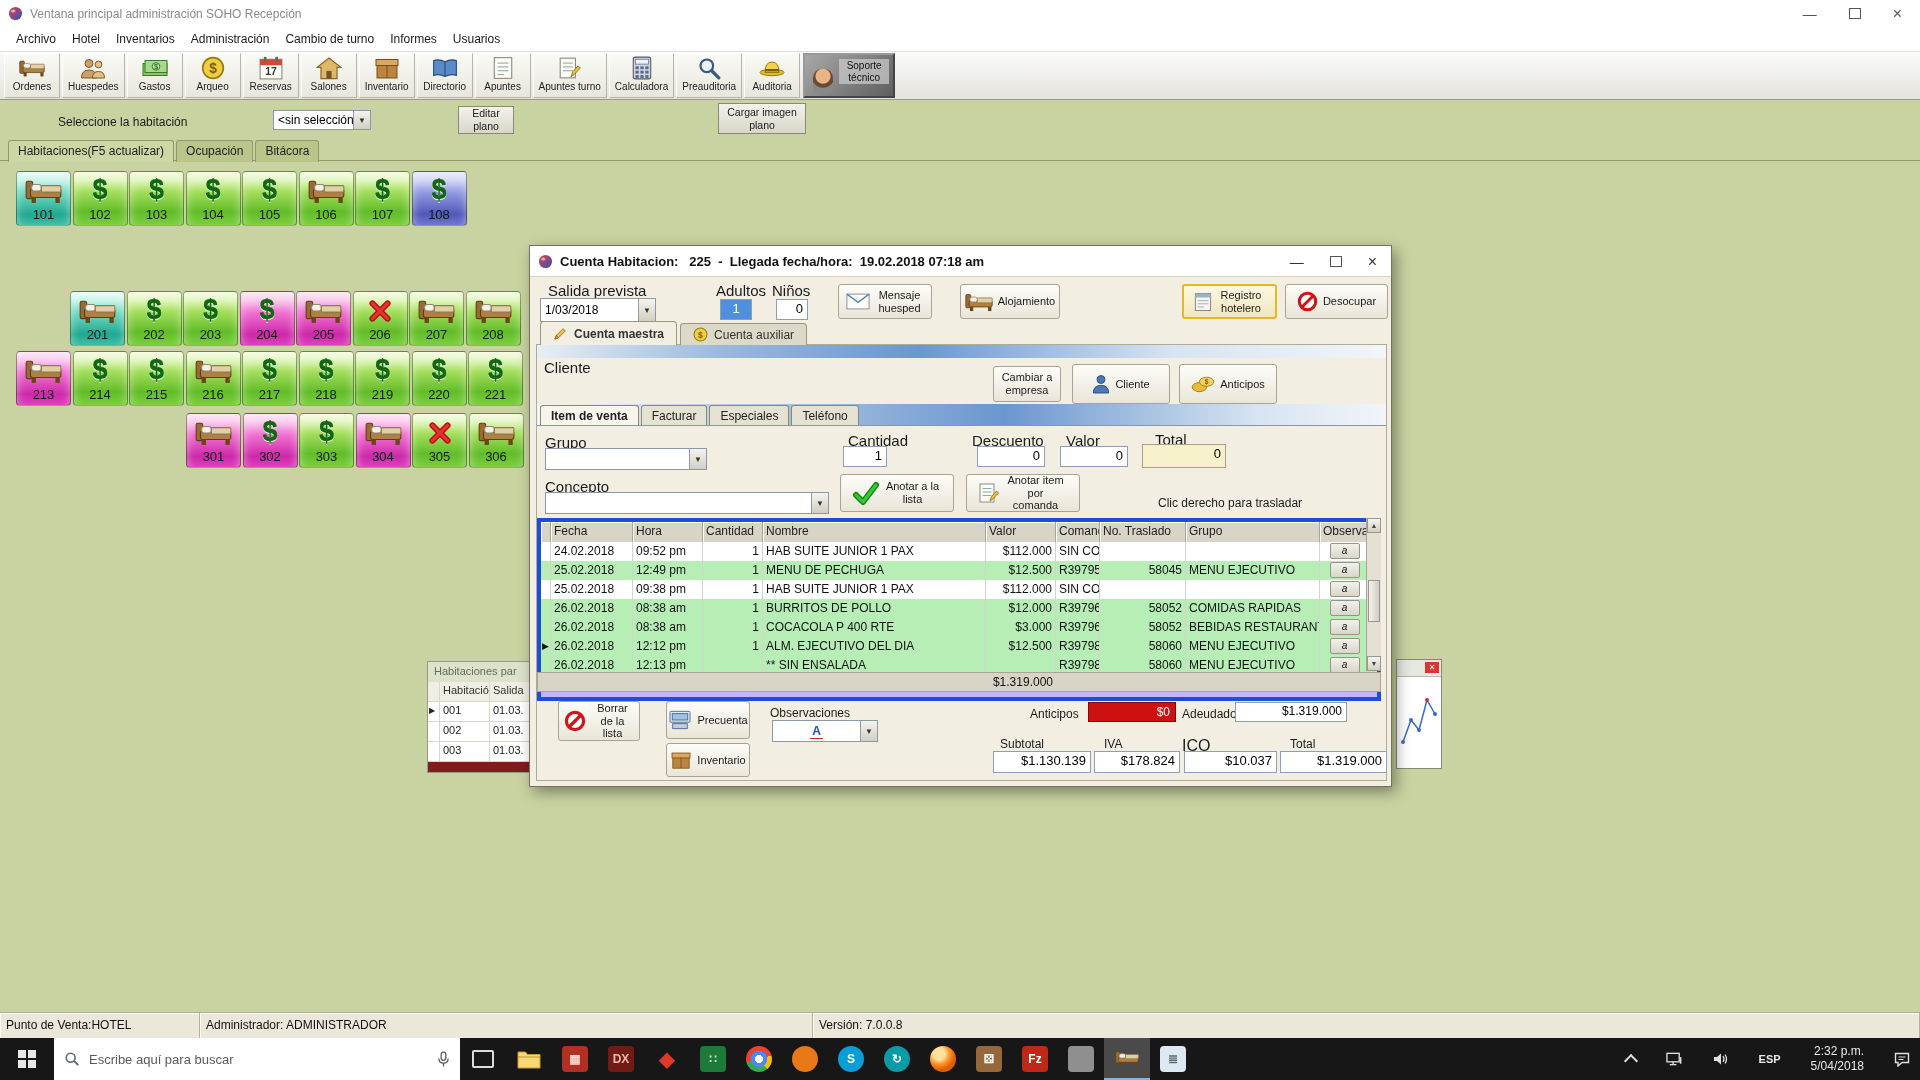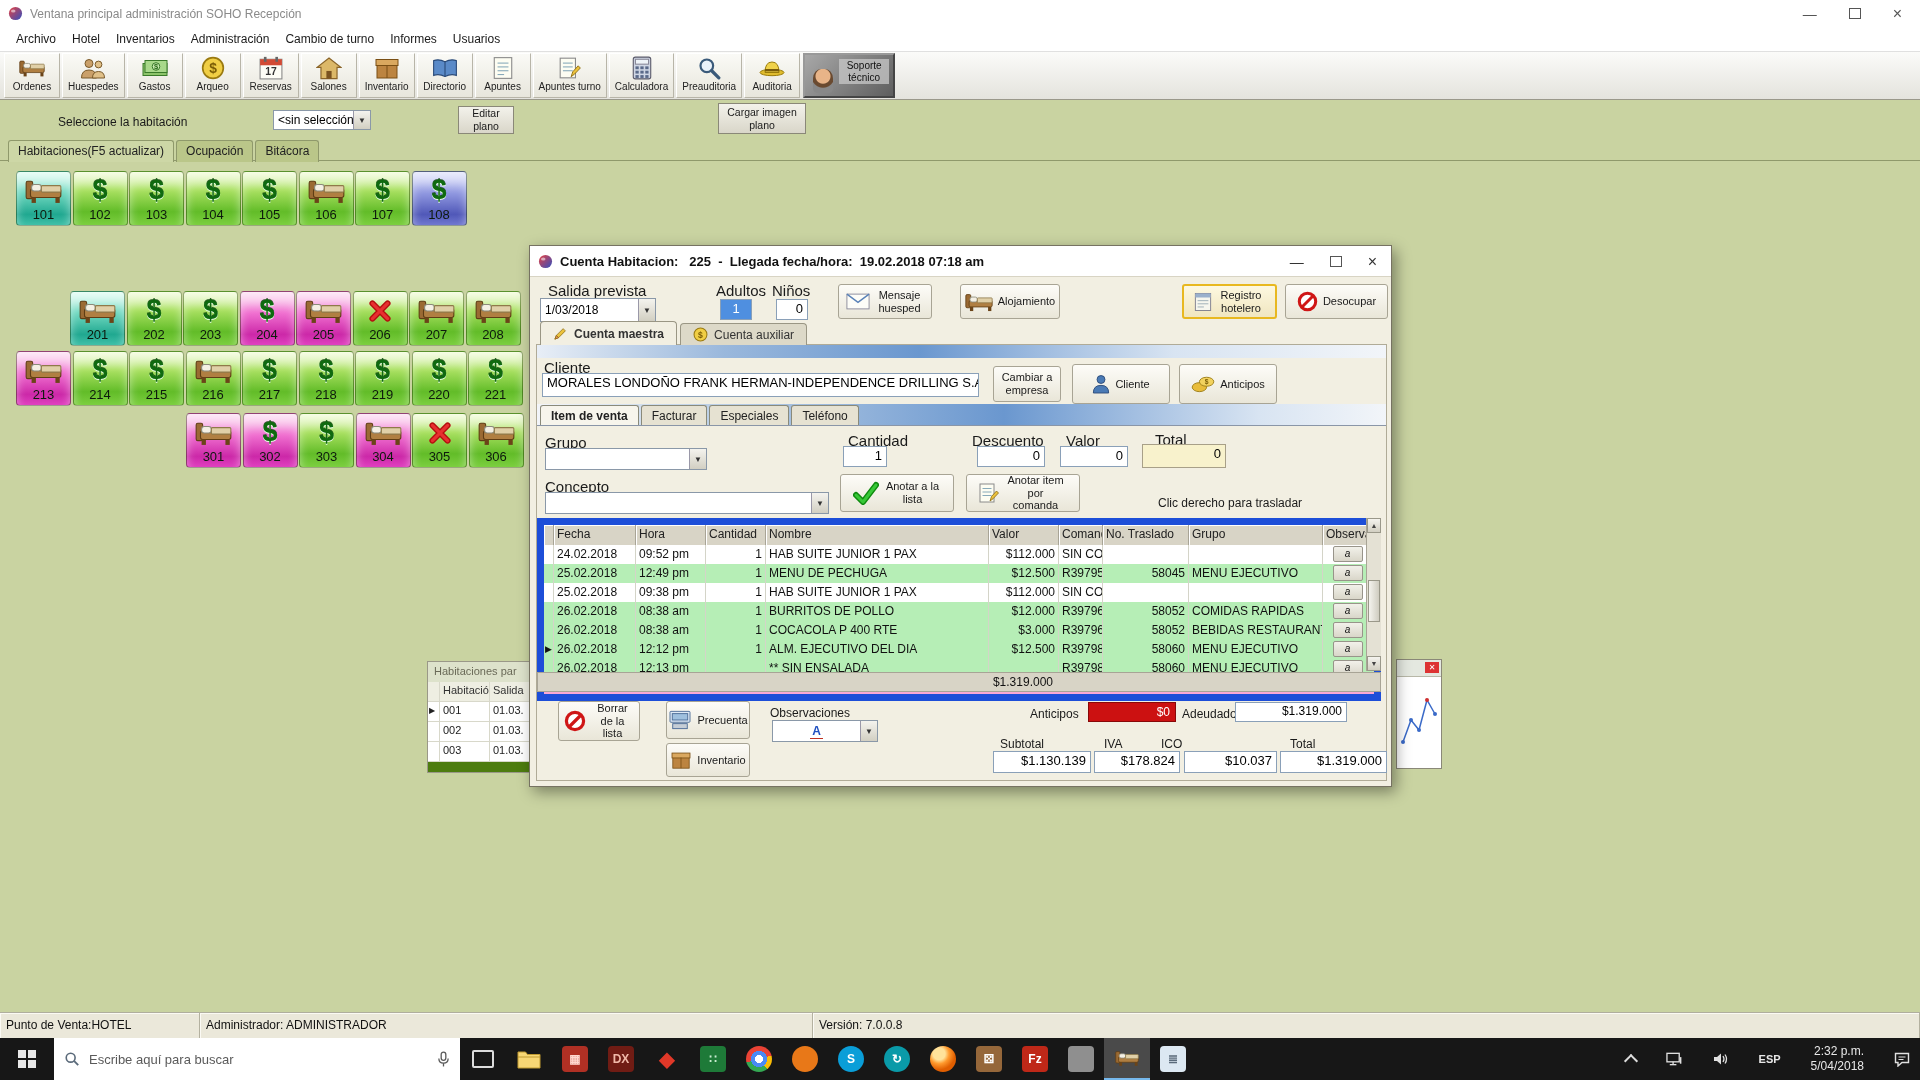--- a/index.html
+++ b/index.html
@@ -42,21 +42,21 @@
   .tile.green{background:linear-gradient(180deg,#f0fcd0 0%,#a8e060 35%,#62bc28 75%,#7ccf40 100%);}
   .tile.teal{background:linear-gradient(180deg,#d8fcf0 0%,#70d8c0 40%,#20a890 80%,#40c0a8 100%);}
   .tile.magenta{background:linear-gradient(180deg,#fcd8f0 0%,#f070d0 40%,#cc28a8 80%,#e040c0 100%);}
   .tile.purple{background:linear-gradient(180deg,#d8dcfc 0%,#9098e0 40%,#5058b8 80%,#7078d0 100%);}
   .dollar-glyph{font-weight:bold;font-size:27px;color:#0f6a0f;text-shadow:0 1px 0 #eaffea,0 -1px 0 rgba(8,60,8,.8);}
 
   .icn{display:inline-flex;align-items:center;justify-content:center;flex-shrink:0;}
   .icn svg{width:100%;height:100%;display:block;}
 
   
-  .rooms-panel{position:absolute;left:427px;top:561px;width:132px;height:112px;background:#4d7c0f;border:1px solid #9a9888;z-index:10;box-sizing:border-box;overflow:hidden;}
+  .rooms-panel{position:absolute;left:427px;top:561px;width:132px;height:112px;background:#7f1d1d;border:1px solid #9a9888;z-index:10;box-sizing:border-box;overflow:hidden;}
   .rp-title{height:20px;background:#dde2cb;color:#6a6a58;font-size:11px;padding:3px 0 0 6px;box-sizing:border-box;white-space:nowrap;}
   .rp-body{background:#fff;}
   .rp-row{display:flex;height:19px;border-bottom:1px solid #d8d8ca;}
   .rp-row.rp-head{background:#eeeee2;}
   .rp-cell{font-size:11px;padding:2px 3px;border-right:1px solid #d8d8ca;white-space:nowrap;overflow:hidden;width:50px;box-sizing:border-box;color:#222;}
   .rp-h{color:#333;}
 
   
   .frag{position:absolute;left:1396px;top:559px;width:46px;height:110px;background:#fff;border:1px solid #8a8878;z-index:5;box-sizing:border-box;}
   .frag-bar{height:16px;background:#e4e8e0;border-bottom:1px solid #b8b8a8;position:relative;}
@@ -80,21 +80,21 @@
   .acct-tab.active{background:#f2efe2;font-weight:bold;margin-top:-2px;}
   .tabpage{position:absolute;left:6px;top:98px;width:851px;height:437px;border:1px solid #b0ab97;box-sizing:border-box;}
   .grad-band{position:absolute;left:7px;top:99px;width:849px;height:13px;background:linear-gradient(90deg,#e8eef6 0%,#9ab8dc 22%,#6a97cf 45%,#d8e4f2 75%,#f2f5f9 100%);}
   .itab-strip{position:absolute;left:7px;top:158px;width:849px;height:22px;background:linear-gradient(90deg,#f2f5f9 0%,#c2d4e8 18%,#6a97cf 55%,#d8e4f2 85%,#f2f5f9 100%);border-bottom:1px solid #8a96a8;box-sizing:border-box;}
   .item-tabs{position:absolute;left:3px;top:1px;display:flex;gap:2px;}
   .itab{height:20px;padding:0 10px;font-size:12px;color:#222;background:#e6e2d2;border:1px solid #8a8a7a;border-bottom:none;border-radius:3px 3px 0 0;display:flex;align-items:center;cursor:pointer;box-sizing:border-box;}
   .itab.active{background:#f7f5ec;font-weight:bold;}
   .hint{position:absolute;font-size:12px;color:#1a1a1a;}
 
   
-  .sale-grid{position:absolute;left:7px;top:272px;width:844px;height:183px;background:#f9a8d4;border:7px solid #1d4ed8;box-sizing:border-box;overflow:hidden;}
+  .sale-grid{position:absolute;left:7px;top:272px;width:844px;height:183px;background:#c4b5fd;border:4px solid #1d4ed8;box-sizing:border-box;overflow:hidden;}
   .grid-header{display:flex;height:20px;background:#d8d4c6;}
   .gh-cell{font-size:12px;color:#222;padding:2px 3px;border-right:1px solid #a8a496;box-shadow:inset 1px 1px 0 #fff;white-space:nowrap;overflow:hidden;box-sizing:border-box;flex-shrink:0;}
   .grid-row{display:flex;height:19px;background:#fff;cursor:pointer;}
   .grid-row.green{background:#b6eeb6;}
   .gr-cell{font-size:12px;color:#111;padding:2px 3px;border-right:1px solid #d4d4c8;white-space:nowrap;overflow:hidden;box-sizing:border-box;flex-shrink:0;}
   .gr-cell.r{text-align:right;}
   .gr-cell.c{text-align:center;padding:1px 3px;}
   .gr-cell.marker{font-size:9px;padding:4px 0 0 1px;color:#111;}
   .obs-btn{display:inline-block;width:28px;height:14px;background:linear-gradient(180deg,#f2f1ea,#d9d6c9);border:1px solid #98948a;border-radius:2px;font-size:10px;font-style:italic;line-height:13px;cursor:pointer;}
   .vscroll{position:absolute;left:836px;top:272px;width:15px;height:153px;background:#e4e1d4;border-left:1px solid #a8a496;box-sizing:border-box;z-index:2;}
@@ -766,21 +766,20 @@
                 <text x="10" y="14.2" font-size="11.5" text-anchor="middle" fill="#7a5c06" font-weight="bold">$</text>
               </svg>
             </span>
             <span>Cuenta auxiliar</span>
           </div>
         </div>
       <div class="tabpage"></div>
       <div class="grad-band"></div>
 
       <span class="lbl" style="left:14px;top:113px">Cliente</span>
-      <div class="field" style="left:12px;top:127px;width:437px;height:24px;overflow:hidden;white-space:nowrap">MORALES LONDOÑO FRANK HERMAN-INDEPENDENCE DRILLING S.A</div>
       <div class="dbtn" style="left:463px;top:120px;width:68px;height:36px">
         <span style="width:58px">Cambiar a empresa</span>
       </div>
       <div class="dbtn" style="left:542px;top:118px;width:98px;height:40px">
         <span class="icn" style="width:18px;height:20px">
             <svg viewBox="0 0 20 22">
               <circle cx="10" cy="6" r="4.4" fill="#4a7ab5" stroke="#2a4a78"></circle>
               <path d="M1.5 21 Q1.5 12.5 10 12.5 Q18.5 12.5 18.5 21 Z" fill="#4a7ab5" stroke="#2a4a78"></path>
             </svg>
           </span>
@@ -994,21 +993,21 @@
 
       <span class="lbl" style="left:500px;top:461px;font-size:12px">Anticipos</span>
       <div class="redfield" style="left:558px;top:456px;width:88px;height:20px">$0</div>
       <span class="lbl" style="left:652px;top:461px;font-size:12px">Adeudado</span>
       <div class="field r" style="left:705px;top:456px;width:112px;height:20px;font-size:12px">$1.319.000</div>
 
       <span class="lbl" style="left:470px;top:491px;font-size:12px">Subtotal</span>
       <div class="field r" style="left:463px;top:505px;width:98px;height:22px">$1.130.139</div>
       <span class="lbl" style="left:574px;top:491px;font-size:12px">IVA</span>
       <div class="field r" style="left:564px;top:505px;width:86px;height:22px">$178.824</div>
-      <span class="lbl" style="left:631px;top:491px;font-size:12px">ICO</span>
+      <span class="lbl" style="left:652px;top:491px;font-size:16px">ICO</span>
       <div class="field r" style="left:654px;top:505px;width:93px;height:22px">$10.037</div>
       <span class="lbl" style="left:760px;top:491px;font-size:12px">Total</span>
       <div class="field r" style="left:750px;top:505px;width:107px;height:22px">$1.319.000</div>
     </div>
 
   </div>
 
   <div class="statusbar">
     <div class="sb-sec" style="width:200px">Punto de Venta:HOTEL</div>
     <div class="sb-sec" style="width:613px">Administrador: ADMINISTRADOR</div>

